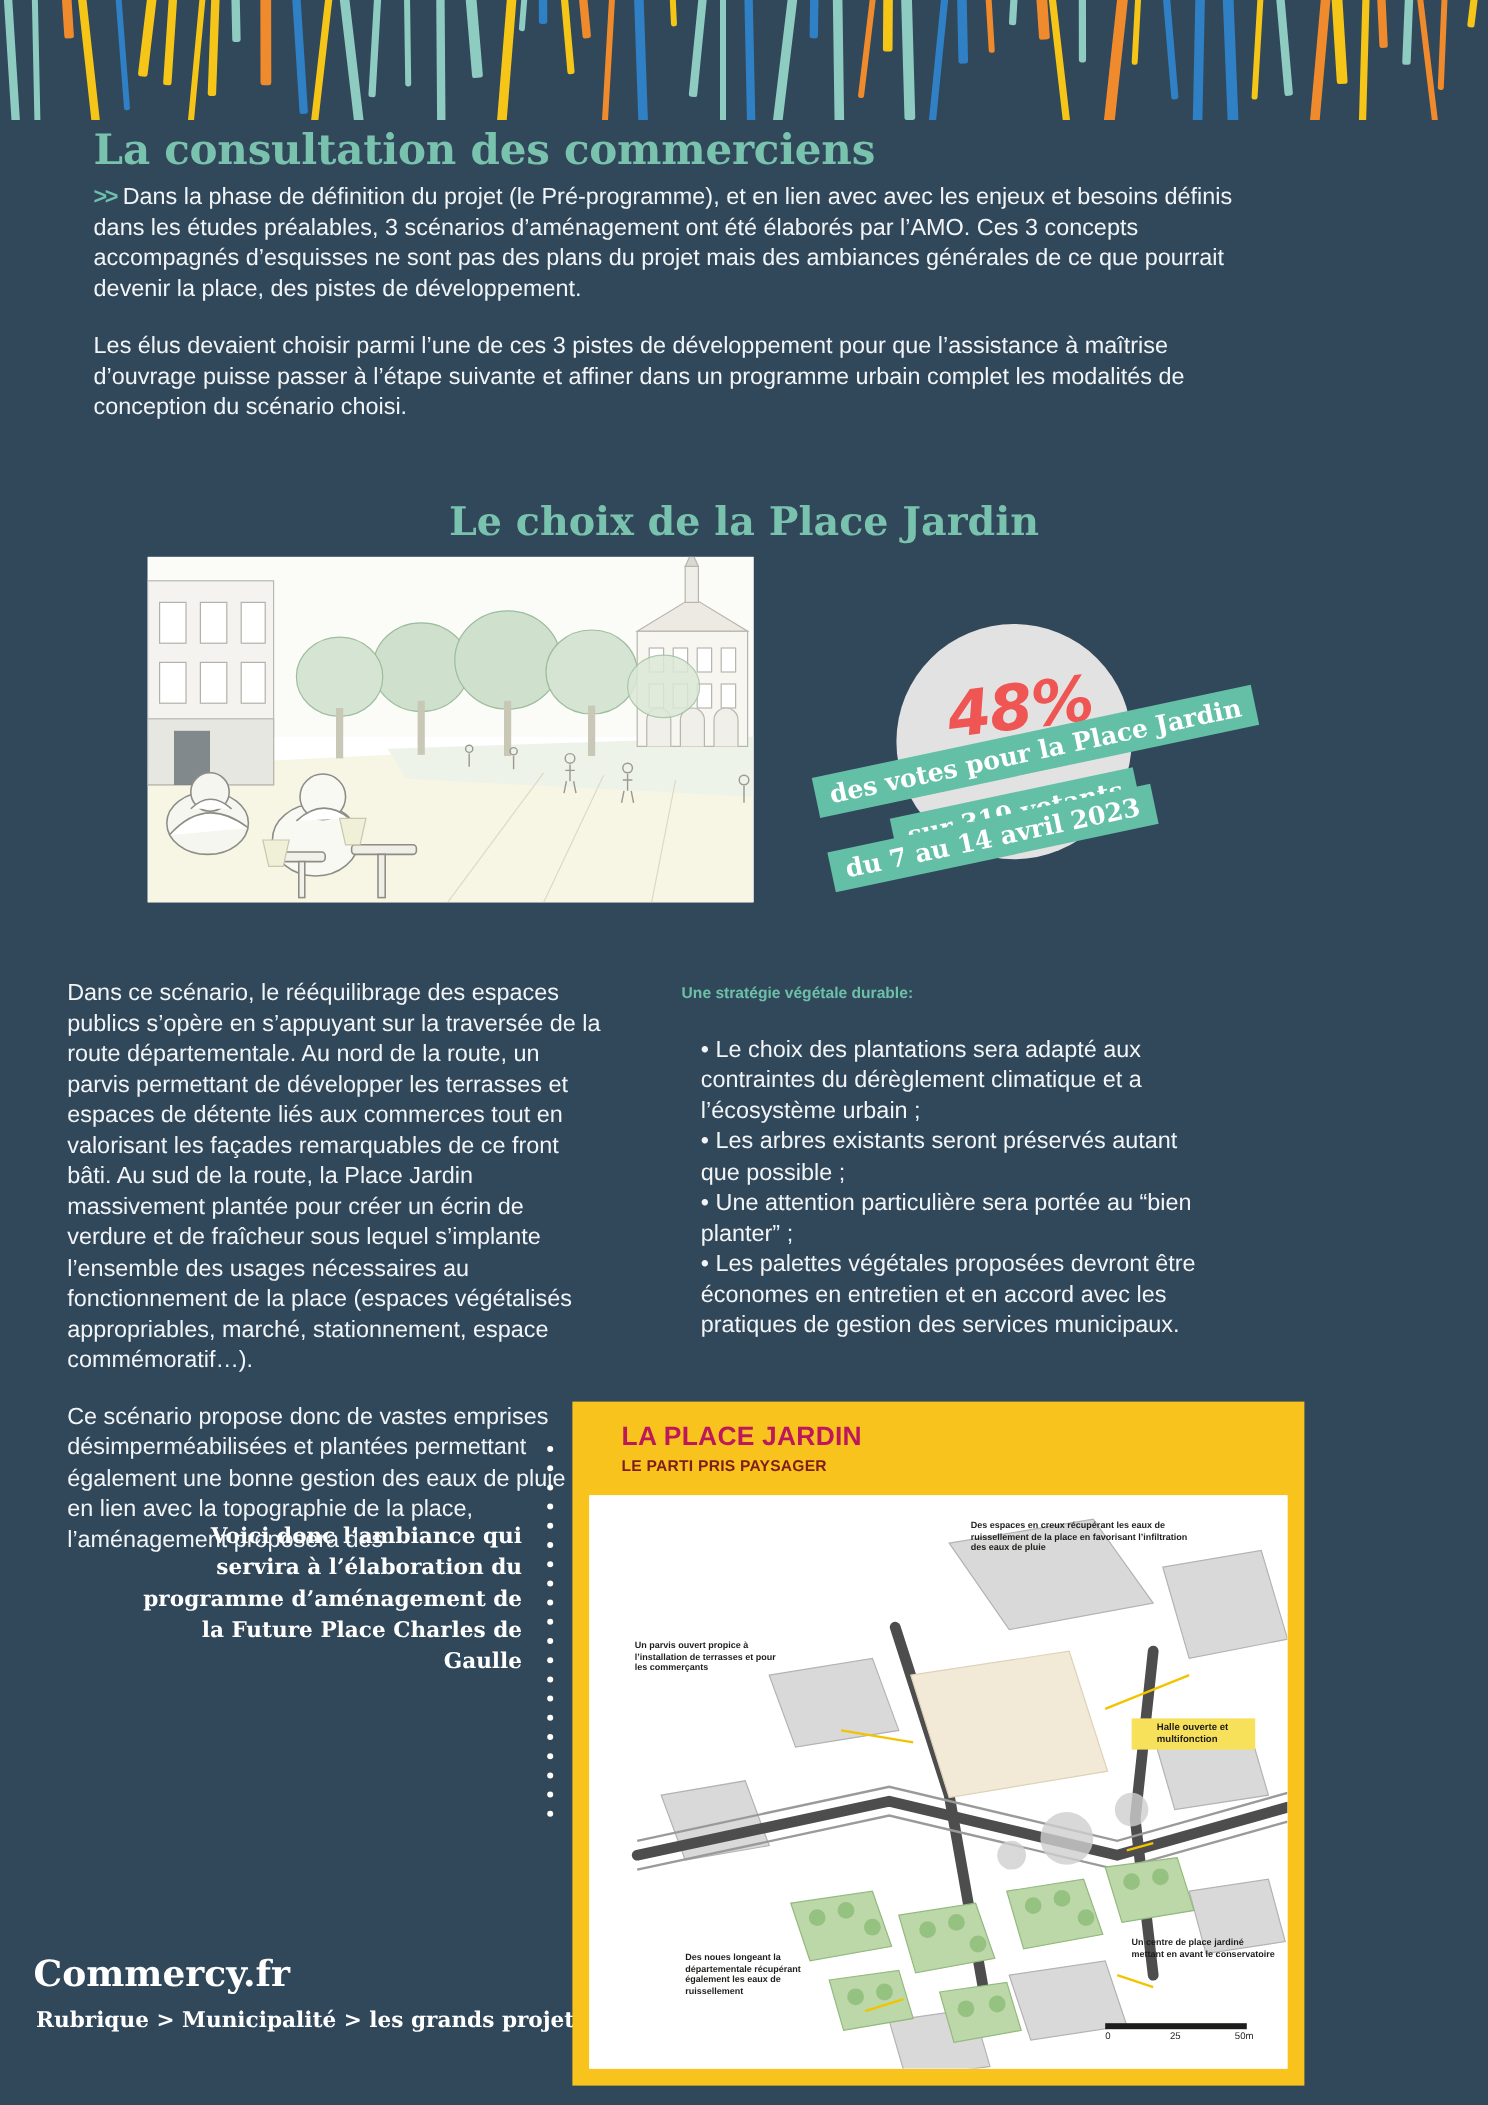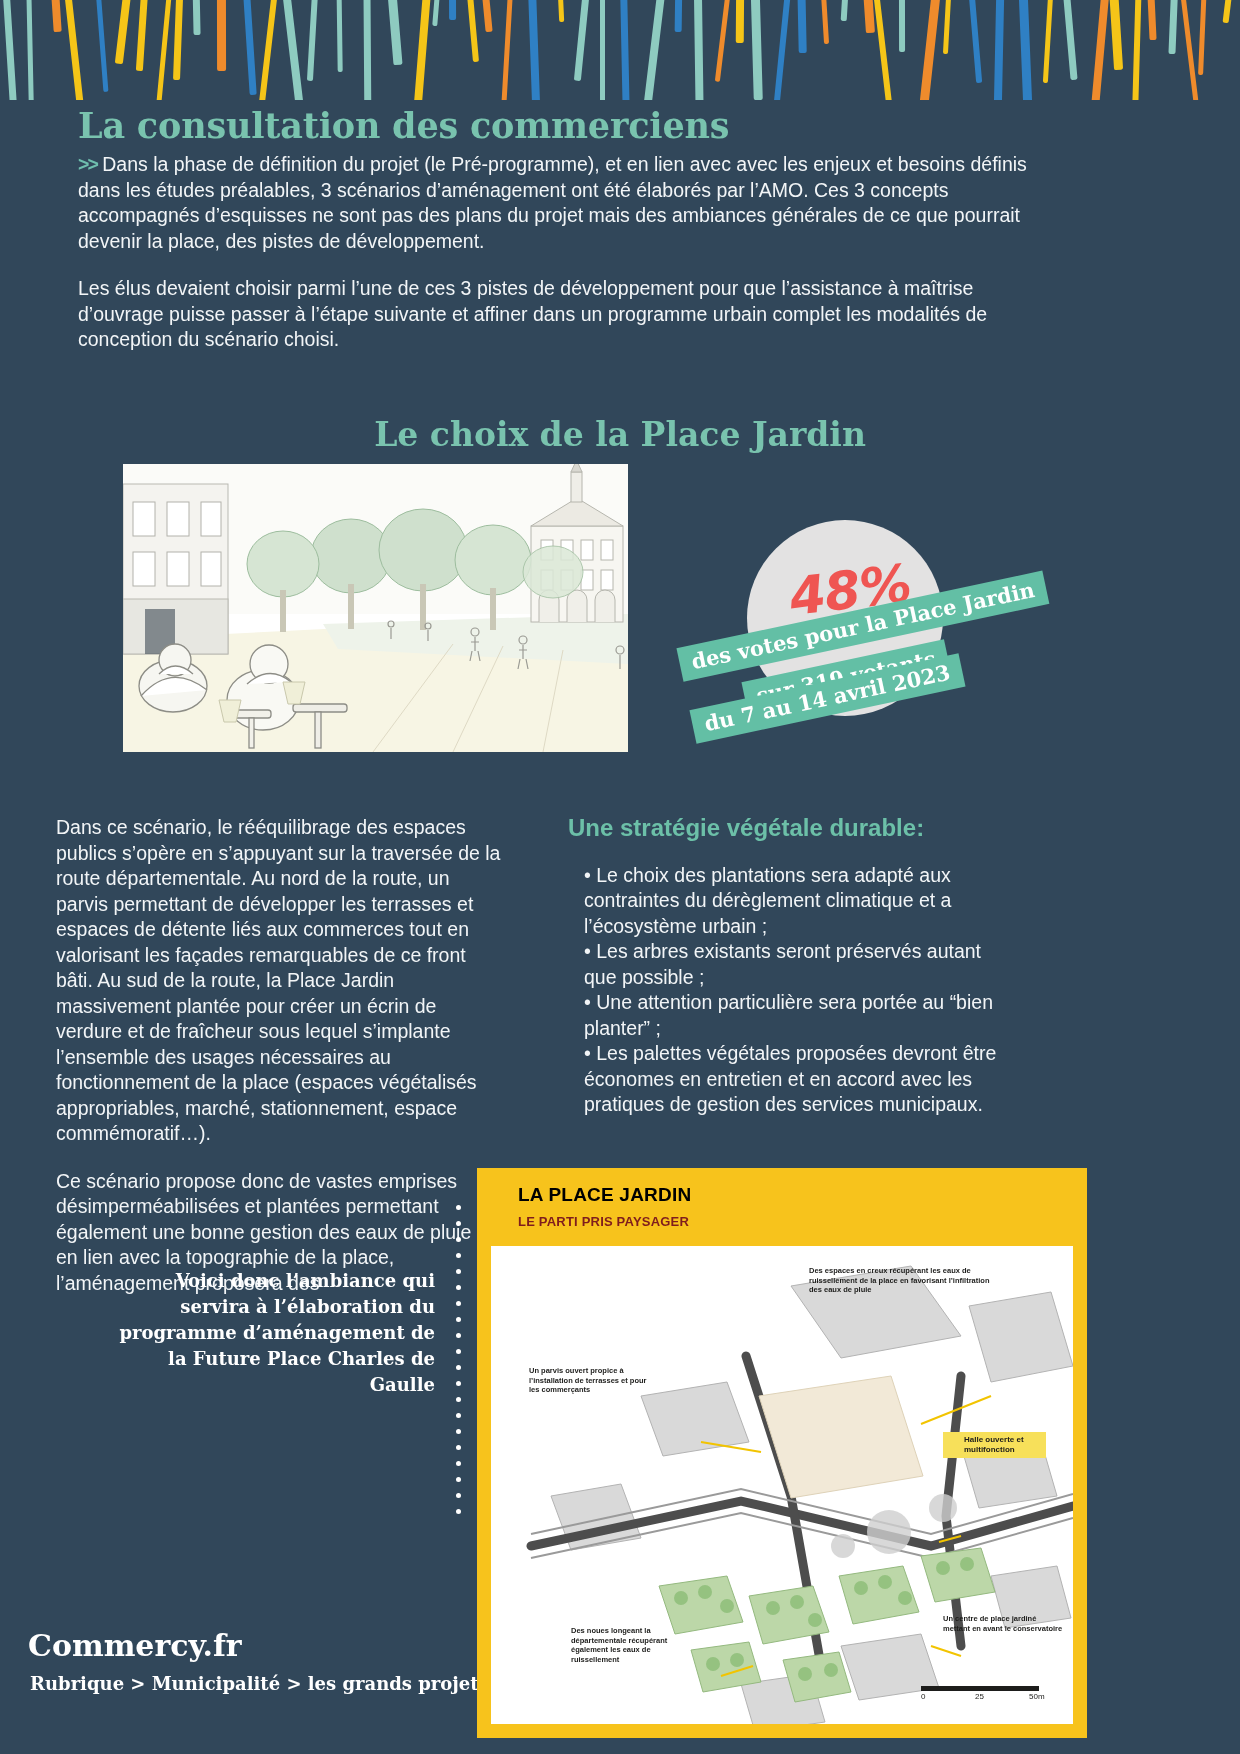--- a/index.html
+++ b/index.html
@@ -103,21 +103,21 @@
     position:absolute;left:56px;top:815px;width:450px;
     font-size:19.5px;line-height:25.5px;color:#f2f5f7;
   }
   .colL p{margin:0 0 22px 0;}
   .colR{
     position:absolute;left:568px;top:815px;width:462px;
     font-size:19.5px;line-height:25.5px;color:#f2f5f7;
   }
   .colR p{margin:0 0 22px 0;}
   .green-head{
-    color:#6cc0a8;font-weight:bold;font-size:24px;margin:0 0 6px 0;
+    color:#6cc0a8;font-weight:bold;font-size:13px;margin:0 0 6px 0;
   }
   .bullets{margin:16px;}
   .bullets span{display:block;}
 
   
   .dots{
     position:absolute;left:456px;top:1205px;width:6px;height:320px;
   }
   .dots i{
     position:absolute;left:0;width:5px;height:5px;border-radius:50%;
@@ -146,21 +146,21 @@
     font-weight:bold;font-size:18px;color:#ffffff;
   }
 
   
   .panel{
     position:absolute;left:477px;top:1168px;width:610px;height:570px;
     background:#f7c31c;
   }
   .panel-t1{
     position:absolute;left:41px;top:16px;
-    font-weight:bold;font-size:19px;color:#000000;letter-spacing:.2px;
+    font-weight:bold;font-size:22px;color:#be185d;letter-spacing:.2px;
   }
   .panel-t2{
     position:absolute;left:41px;top:46px;
     font-weight:bold;font-size:13px;color:#7f1d1d;letter-spacing:.2px;
   }
   .map{
     position:absolute;left:14px;top:78px;width:582px;height:478px;
     background:#ffffff;overflow:hidden;
   }
   .map .lab{

